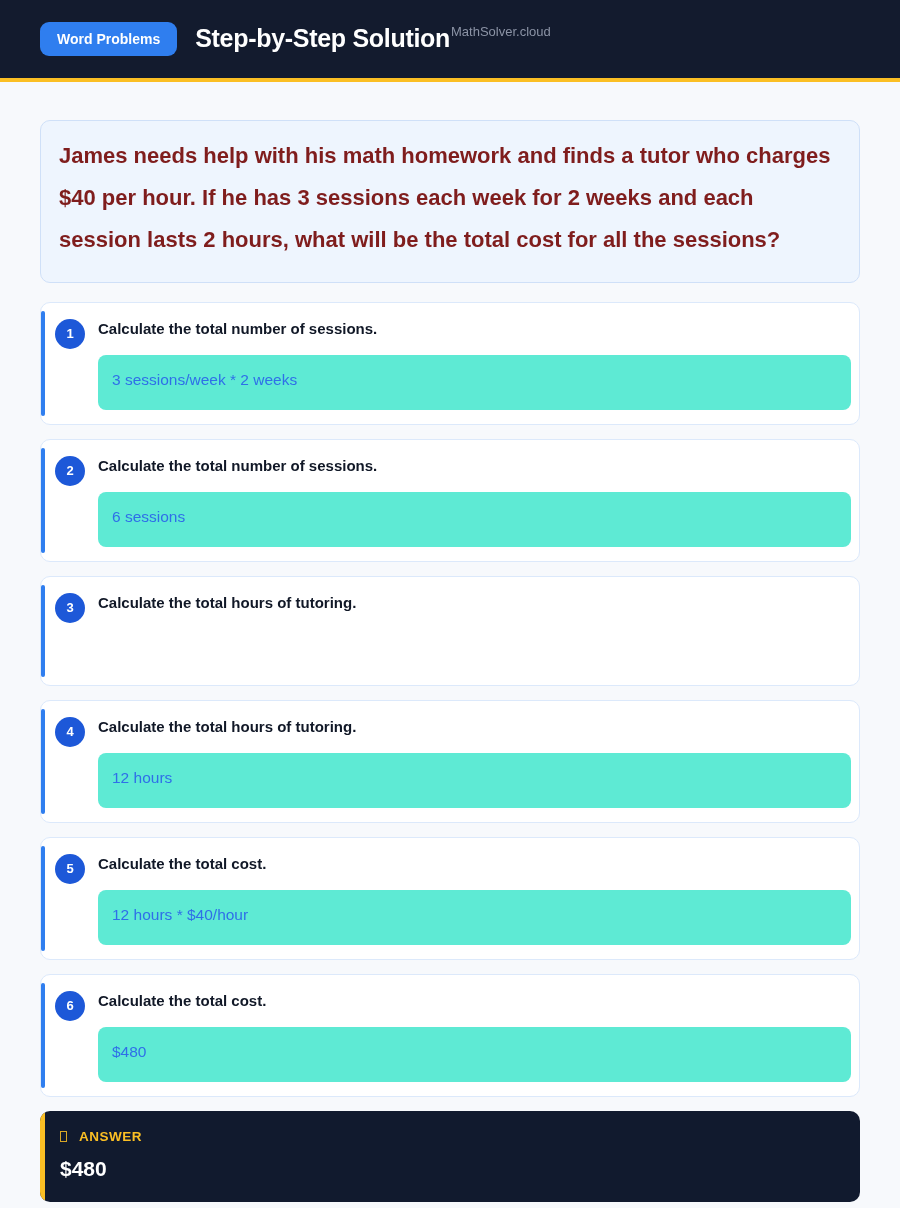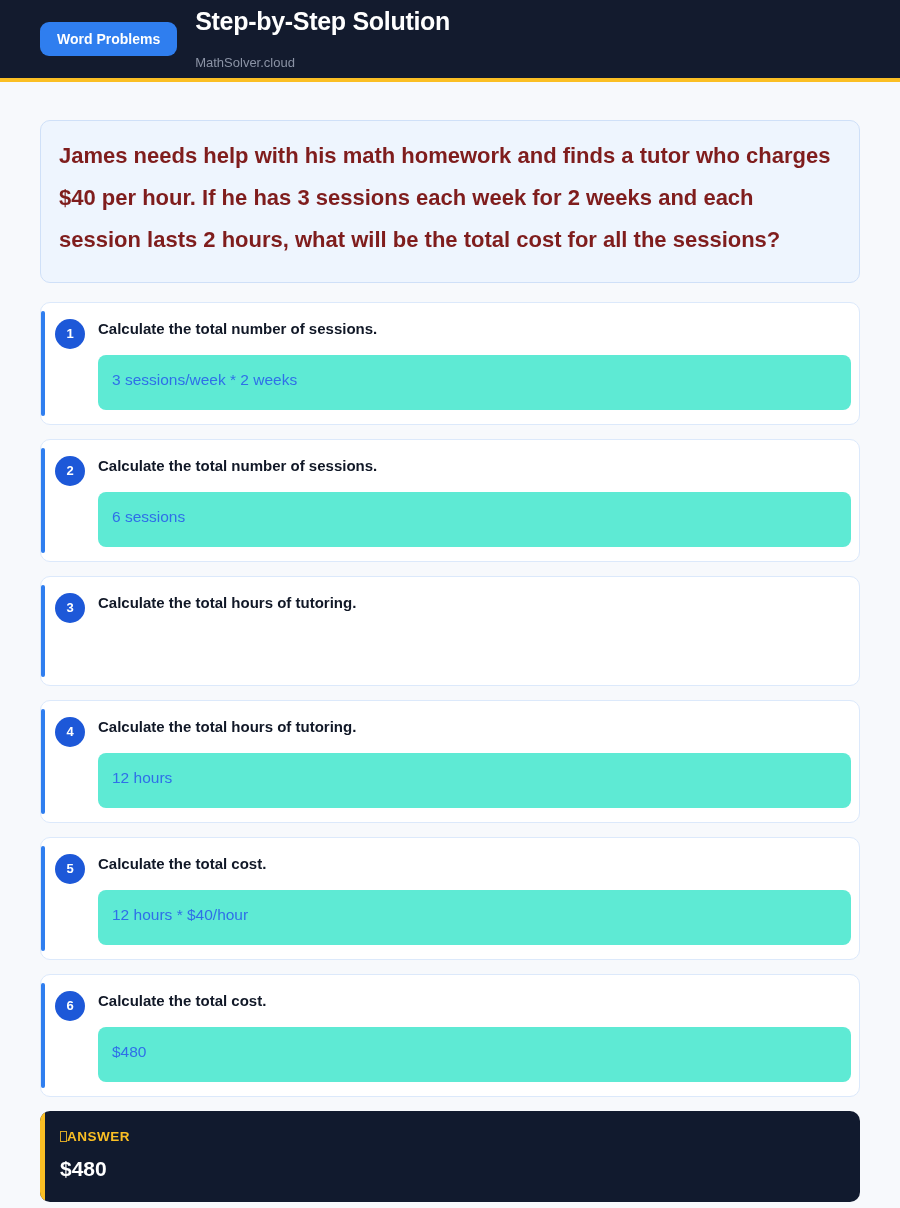--- a/index.html
+++ b/index.html
@@ -42,22 +42,22 @@
     font-weight: bold;
     padding: 10px 17px;
     border-radius: 9px;
     line-height: 1;
     white-space: nowrap;
     display: inline-block;
   }
 
   .header-titles {
     display: flex;
-    flex-direction: column;
-    gap: 20px;
+    flex-direction: row;
+    gap: 1px;
   }
 
   .header-title {
     color: #ffffff;
     font-size: 25px;
     font-weight: bold;
     line-height: 1.1;
     letter-spacing: -0.3px;
   }
 
@@ -186,21 +186,21 @@
     background: #fbbf24;
   }
 
   .answer-label {
     color: #fbbf24;
     font-size: 13.5px;
     font-weight: bold;
     letter-spacing: 0.5px;
     display: flex;
     align-items: center;
-    gap: 0;
+    gap: 12px;
     margin-bottom: 13px;
   }
 
   .tofu-glyph {
     display: inline-block;
     width: 7px;
     height: 11px;
     border: 1px solid #fbbf24;
     opacity: 0.85;
   }

